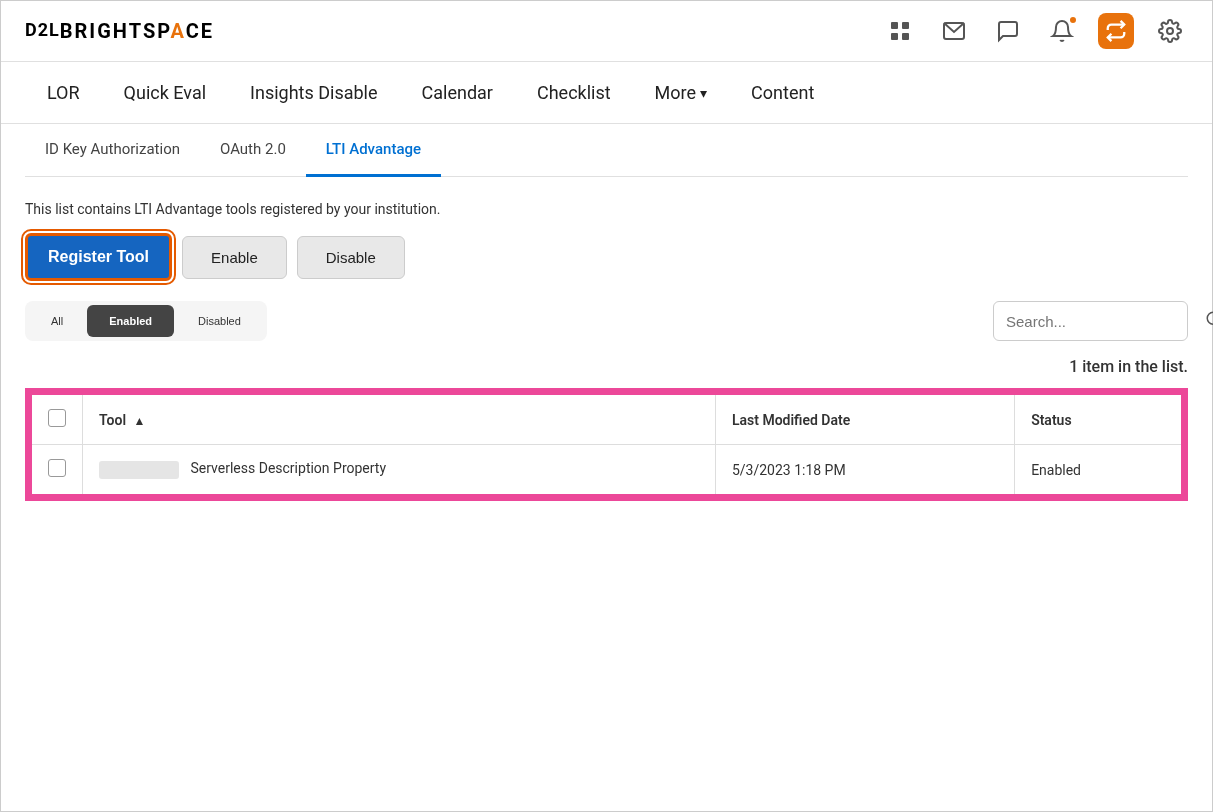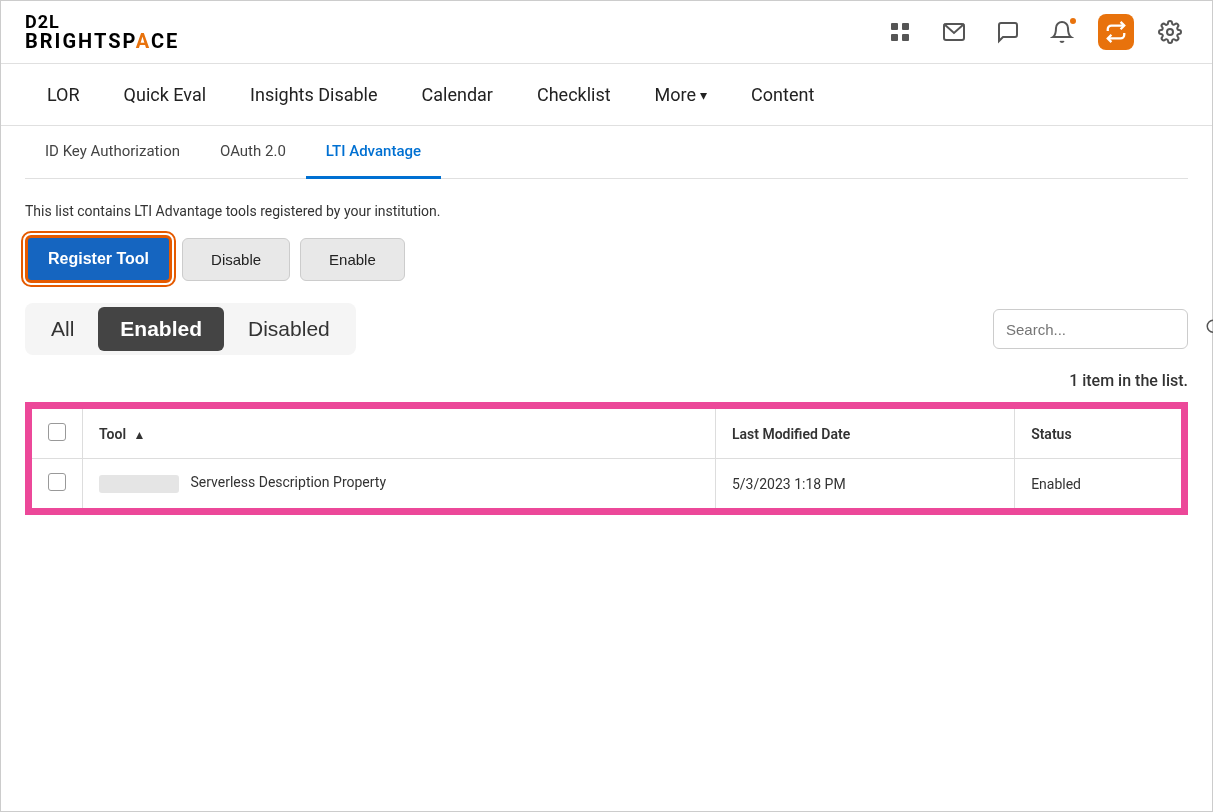--- a/index.html
+++ b/index.html
@@ -18,21 +18,21 @@
       display: flex;
       align-items: center;
       justify-content: space-between;
       padding: 12px 24px;
       background: #fff;
       border-bottom: 1px solid #e0e0e0;
     }
 
     .logo-area {
       display: flex;
-      flex-direction: column;
+      flex-direction: row;
       line-height: 1;
     }
 
     .logo-d2l {
       font-size: 18px;
       font-weight: 700;
       color: #000;
       letter-spacing: 1px;
     }
 
@@ -188,21 +188,21 @@
       display: flex;
       align-items: center;
       background: #f5f5f5;
       border-radius: 8px;
       padding: 4px;
       gap: 2px;
     }
 
     .filter-tab {
       padding: 10px 22px;
-      font-size: 21px;
+      font-size: 11px;
       color: #333;
       cursor: pointer;
       border-radius: 6px;
       border: none;
       background: transparent;
     }
 
     .filter-tab.active {
       background: #444;
       color: #fff;
@@ -385,22 +385,22 @@
     <div class="tabs-row">
       <div class="tab-item">ID Key Authorization</div>
       <div class="tab-item">OAuth 2.0</div>
       <div class="tab-item active">LTI Advantage</div>
     </div>
 
     <p class="desc-text">This list contains LTI Advantage tools registered by your institution.</p>
 
     <div class="action-buttons">
       <button class="btn-register">Register Tool</button>
+      <button class="btn-secondary">Enable</button>
       <button class="btn-secondary">Disable</button>
-      <button class="btn-secondary">Enable</button>
     </div>
 
     <div class="filter-search-row">
       <div class="filter-tabs">
         <button class="filter-tab">All</button>
         <button class="filter-tab active">Enabled</button>
         <button class="filter-tab">Disabled</button>
       </div>
       <div class="search-box">
         <input class="search-input" type="text" placeholder="Search..." style="">

